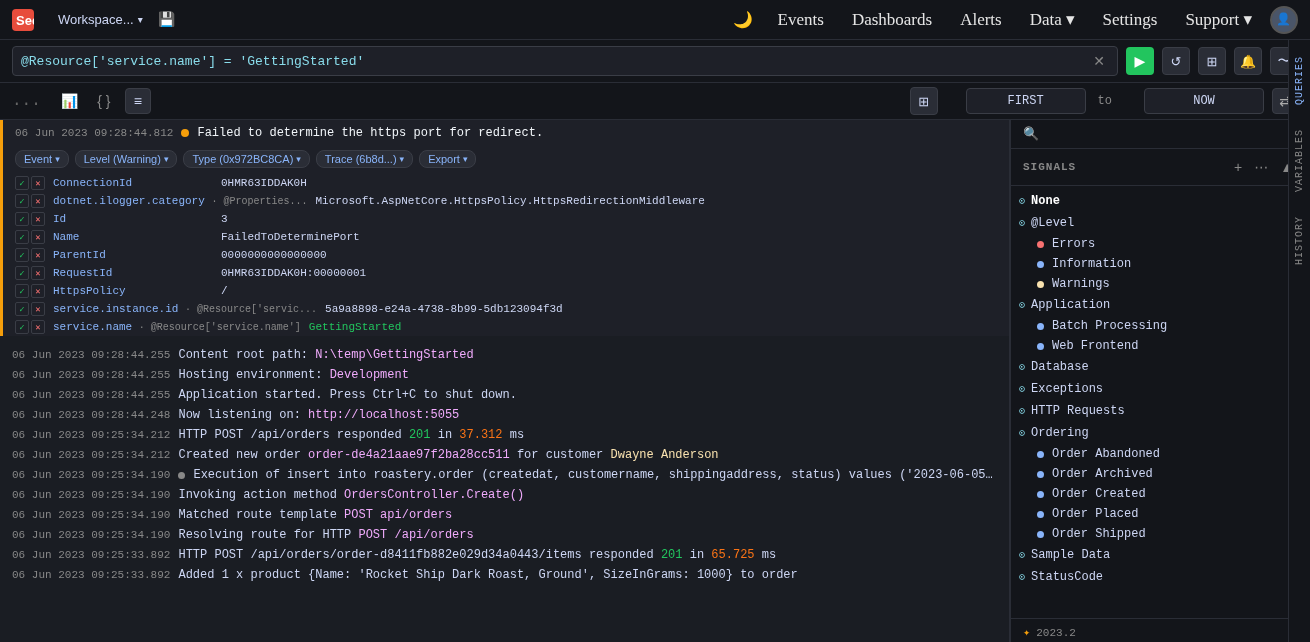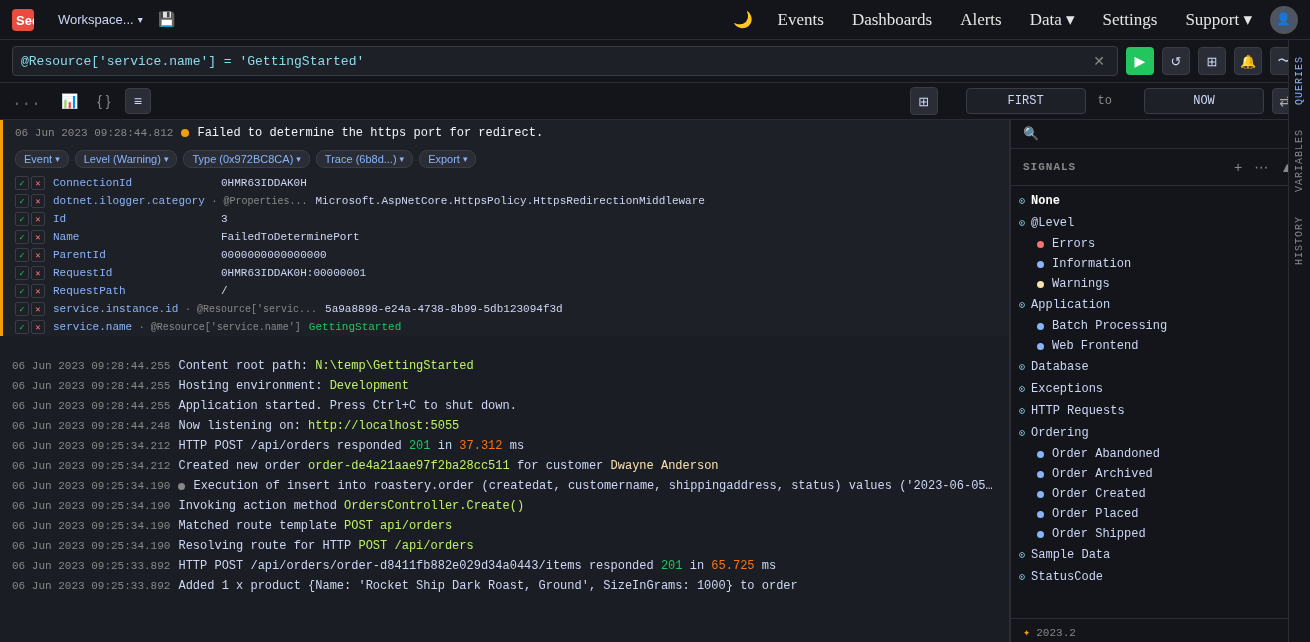--- a/index.html
+++ b/index.html
@@ -47,21 +47,21 @@
     
     .main { display: flex; height: calc(642px - 40px - 42px - 34px); }
 
     
     .events-panel { flex: 1; overflow-y: auto; background: #1a1d23; border-right: 1px solid #2a2d36; }
     .events-panel::-webkit-scrollbar { width: 6px; } 
     .events-panel::-webkit-scrollbar-track { background: #1a1d23; }
     .events-panel::-webkit-scrollbar-thumb { background: #3a3d46; border-radius: 3px; }
 
     
-    .event-detail { background: #1e2028; border-left: 3px solid #f59e0b; margin-bottom: 20px; }
+    .event-detail { background: #1e2028; border-left: 3px solid #f59e0b; margin-bottom: 9px; }
     .event-detail-header { display: flex; align-items: center; padding: 6px 12px; gap: 8px; cursor: pointer; }
     .event-ts { color: #888; font-size: 11px; min-width: 150px; }
     .event-level-dot { width: 8px; height: 8px; border-radius: 50%; background: #f59e0b; flex-shrink: 0; }
     .event-msg { color: #f1f5f9; font-size: 12px; }
 
     
     .event-tags { display: flex; align-items: center; gap: 6px; padding: 4px 12px 6px 12px; flex-wrap: wrap; }
     .tag-btn { background: #2a2d36; border: 1px solid #3a3d46; border-radius: 8px; color: #89b4fa; font-size: 11px; padding: 2px 8px; cursor: pointer; display: flex; align-items: center; gap: 3px; }
     .tag-arrow { font-size: 9px; }
     .prop-row { display: flex; align-items: center; padding: 2px 12px; gap: 8px; }
@@ -72,21 +72,21 @@
     .prop-name .sub { color: #888; font-size: 10px; }
     .prop-val { color: #cdd6f4; font-size: 11px; flex: 1; }
     .prop-val.green { color: #22c55e; }
 
     
     .log-row { display: flex; align-items: center; padding: 2px 12px; gap: 8px; cursor: pointer; min-height: 20px; }
     .log-ts { color: #888; font-size: 11px; min-width: 150px; flex-shrink: 0; }
     .log-dot { width: 7px; height: 7px; border-radius: 50%; flex-shrink: 0; }
     .log-dot.gray { background: #888; }
     .log-msg { color: #cdd6f4; font-size: 12px; flex: 1; white-space: nowrap; overflow: hidden; text-overflow: ellipsis; }
-    .log-msg .highlight { color: #bef264; }
+    .log-msg .highlight { color: #f0abfc; }
     .log-msg .highlight-orange { color: #f97316; }
     .log-msg .highlight-green { color: #22c55e; }
     .log-msg .highlight-yellow { color: #f9e2af; }
 
     
     .right-panel { width: 300px; background: #13151a; display: flex; flex-direction: column; border-left: 1px solid #2a2d36; overflow: hidden; }
     .right-panel-header { padding: 8px 12px; display: flex; align-items: center; justify-content: space-between; border-bottom: 1px solid #2a2d36; }
     .right-panel-title { color: #888; font-size: 11px; font-weight: bold; letter-spacing: 1px; text-transform: uppercase; }
     .right-panel-actions { display: flex; gap: 4px; }
     .rp-btn { background: none; border: none; color: #888; cursor: pointer; font-size: 14px; padding: 2px 4px; }
@@ -259,21 +259,21 @@
               <span class="prop-check x">✕</span>
             </div>
           <span class="prop-name">RequestId</span>
           <span class="prop-val">0HMR63IDDAK0H:00000001</span>
         </div>
         <div class="prop-row">
           <div class="prop-checks">
               <span class="prop-check">✓</span>
               <span class="prop-check x">✕</span>
             </div>
-          <span class="prop-name">RequestPath</span>
+          <span class="prop-name">HttpsPolicy</span>
           <span class="prop-val">/</span>
         </div>
         <div class="prop-row">
           <div class="prop-checks">
               <span class="prop-check">✓</span>
               <span class="prop-check x">✕</span>
             </div>
           <span class="prop-name">service.instance.id <span class="sub">· @Resource['servic...</span></span>
           <span class="prop-val">5a9a8898-e24a-4738-8b99-5db123094f3d</span>
         </div>

